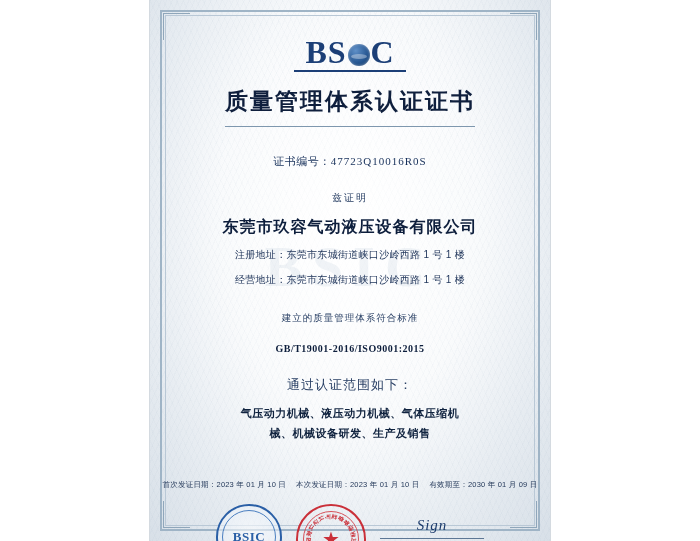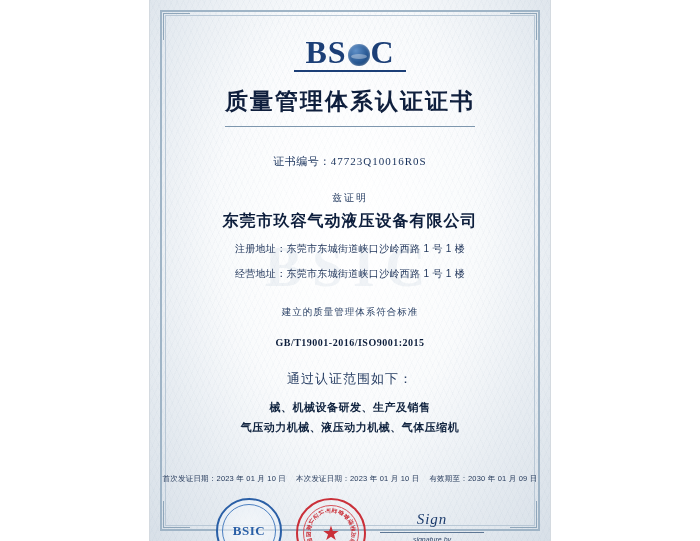--- a/index.html
+++ b/index.html
@@ -176,21 +176,21 @@
   }
 
   .hereby {
     margin-top: 22px;
     font-size: 10px;
     color: #2a4065;
     letter-spacing: 2px;
   }
 
   .company {
-    margin-top: 6px;
+    margin-top: 12px;
     font-family: "Liberation Serif", serif;
     font-weight: bold;
     font-size: 16px;
     letter-spacing: 1px;
     color: #0d1e3c;
   }
 
   .addr {
     margin-top: 8px;
     font-size: 10px;
@@ -371,22 +371,22 @@
       <div class="company">东莞市玖容气动液压设备有限公司</div>
 
       <div class="addr">注册地址：东莞市东城街道峡口沙岭西路 1 号 1 楼</div>
       <div class="addr">经营地址：东莞市东城街道峡口沙岭西路 1 号 1 楼</div>
 
       <div class="section-label">建立的质量管理体系符合标准</div>
       <div class="standard">GB/T19001-2016/ISO9001:2015</div>
 
       <div class="scope-label">通过认证范围如下：</div>
       <div class="scope-text">
+        <div>气压动力机械、液压动力机械、气体压缩机</div>
         <div>械、机械设备研发、生产及销售</div>
-        <div>气压动力机械、液压动力机械、气体压缩机</div>
       </div>
 
       <div class="dates">
         <span class="d-item">首次发证日期：2023 年 01 月 10 日</span>
         <span class="d-item">本次发证日期：2023 年 01 月 10 日</span>
         <span class="d-item">有效期至：2030 年 01 月 09 日</span>
       </div>
 
       <div class="seal-row">
         <div class="seal-blue">

